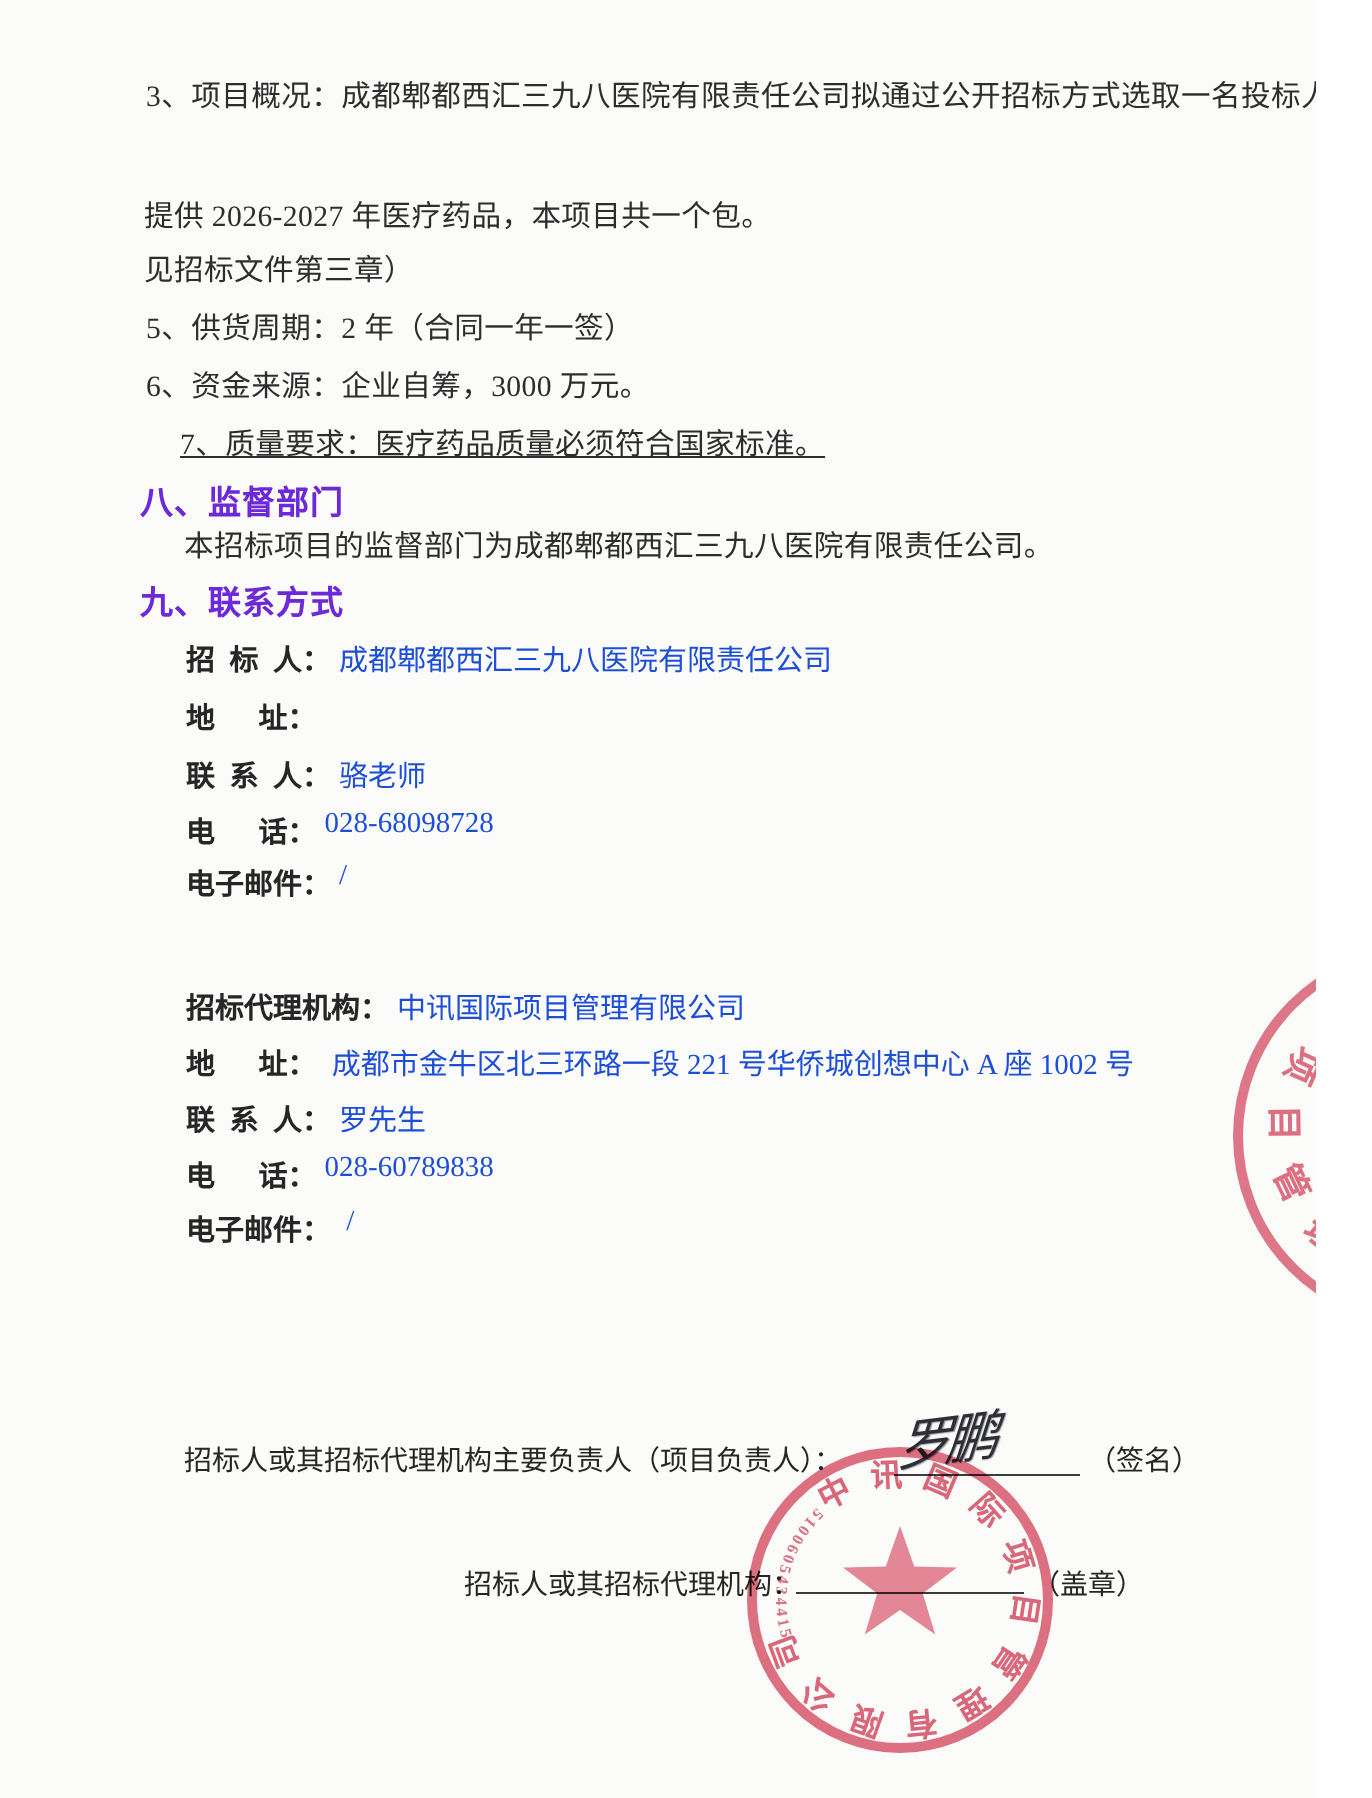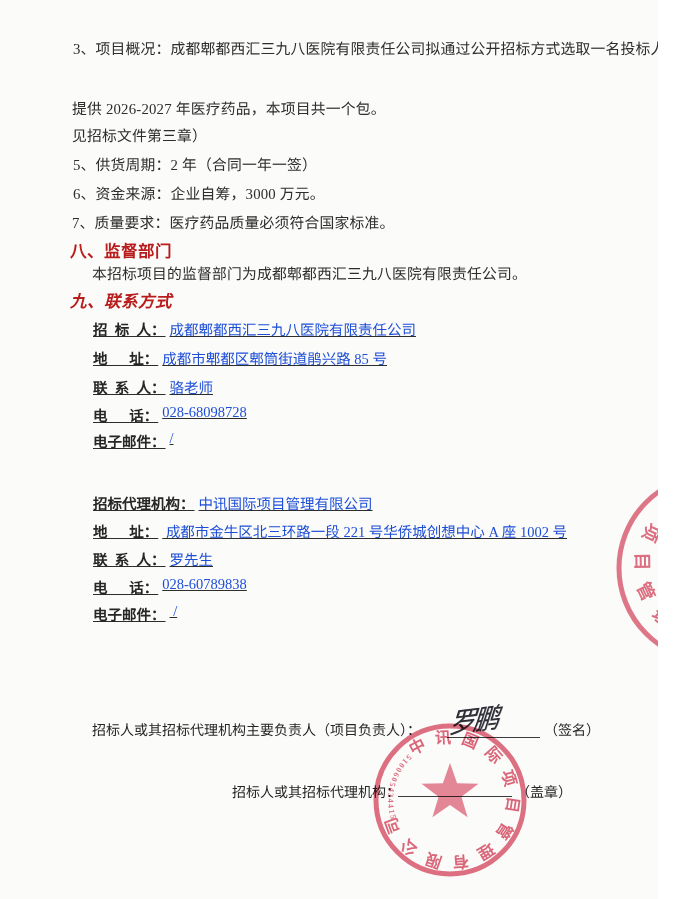--- a/index.html
+++ b/index.html
@@ -3,22 +3,22 @@
 <meta charset="utf-8">
 <style>
   html,body{margin:0;padding:0;background:#ffffff;}
   .page{
     position:relative;width:658px;height:899px;overflow:hidden;
     background:#fbfbf9;
     font-family:"Liberation Serif","DejaVu Serif",serif;
     color:#2d2d2d;
   }
   .line{position:absolute;font-size:14.8px;line-height:1.25;white-space:pre;letter-spacing:0.2px;}
-  .heading{position:absolute;font-size:16.5px;font-weight:bold;color:#b91c1c;white-space:pre;letter-spacing:0.5px;}
-  .crow{position:absolute;display:flex;font-size:14.5px;white-space:pre;text-decoration:underline;}
+  .heading{position:absolute;font-size:16.5px;font-weight:bold;color:#6d28d9;white-space:pre;letter-spacing:0.5px;}
+  .crow{position:absolute;display:flex;font-size:14.5px;white-space:pre;}
   .crow .lbl{font-weight:600;color:#262626;white-space:pre;}
   .crow .val{margin-left:4px;white-space:pre;color:#1d4ed8;}
   .sigline{position:absolute;font-size:14px;white-space:pre;color:#262626;}
   .underline{position:absolute;border-bottom:1.6px solid #3c3c3c;}
   .handsign{
     position:absolute;left:449px;top:699px;z-index:6;
     font-size:27px;font-style:italic;color:#2e2e38;
     transform:rotate(-7deg) skewX(-12deg);
     letter-spacing:-3px;white-space:pre;mix-blend-mode:multiply;
     text-shadow:0.6px 0.4px 0.6px rgba(40,40,55,0.55);
@@ -31,34 +31,33 @@
 </head>
 <body>
 
 <div class="page">
 
   <div class="line" style="left:73px;top:40px;">3、项目概况：成都郫都西汇三九八医院有限责任公司拟通过公开招标方式选取一名投标人</div>
   <div class="line" style="left:72px;top:69px;margin-top:31px;">提供 2026-2027 年医疗药品，本项目共一个包。</div>
   <div class="line" style="left:72px;top:127px;">见招标文件第三章）</div>
   <div class="line" style="left:73px;top:156px;">5、供货周期：2 年（合同一年一签）</div>
   <div class="line" style="left:73px;top:185px;">6、资金来源：企业自筹，3000 万元。</div>
-  <div class="line" style="left:72px;top:214px;">7、质量要求：医疗药品质量必须符合国家标准。</div>
+  <div class="line" style="left:90px;top:214px;text-decoration:underline;">7、质量要求：医疗药品质量必须符合国家标准。</div>
 
   <div class="heading" style="left:70px;top:238px;">八、监督部门</div>
   <div class="line" style="left:92px;top:265px;">本招标项目的监督部门为成都郫都西汇三九八医院有限责任公司。</div>
 
-  <div class="heading" style="left:70px;top:288px;font-style:italic;">九、联系方式</div>
+  <div class="heading" style="left:70px;top:288px;">九、联系方式</div>
 
   <div class="crow" style="left:93px;top:318px;">
     <span class="lbl">招  标  人：</span>
     <span class="val">成都郫都西汇三九八医院有限责任公司</span>
   </div>
   <div class="crow" style="left:93px;top:347px;">
     <span class="lbl">地      址：</span>
-    <span class="val">成都市郫都区郫筒街道鹃兴路 85 号</span>
   </div>
   <div class="crow" style="left:93px;top:376px;">
     <span class="lbl">联  系  人：</span>
     <span class="val">骆老师</span>
   </div>
   <div class="crow" style="left:93px;top:404px;">
     <span class="lbl">电      话：</span>
     <span class="val">028-68098728</span>
   </div>
   <div class="crow" style="left:93px;top:430px;">

